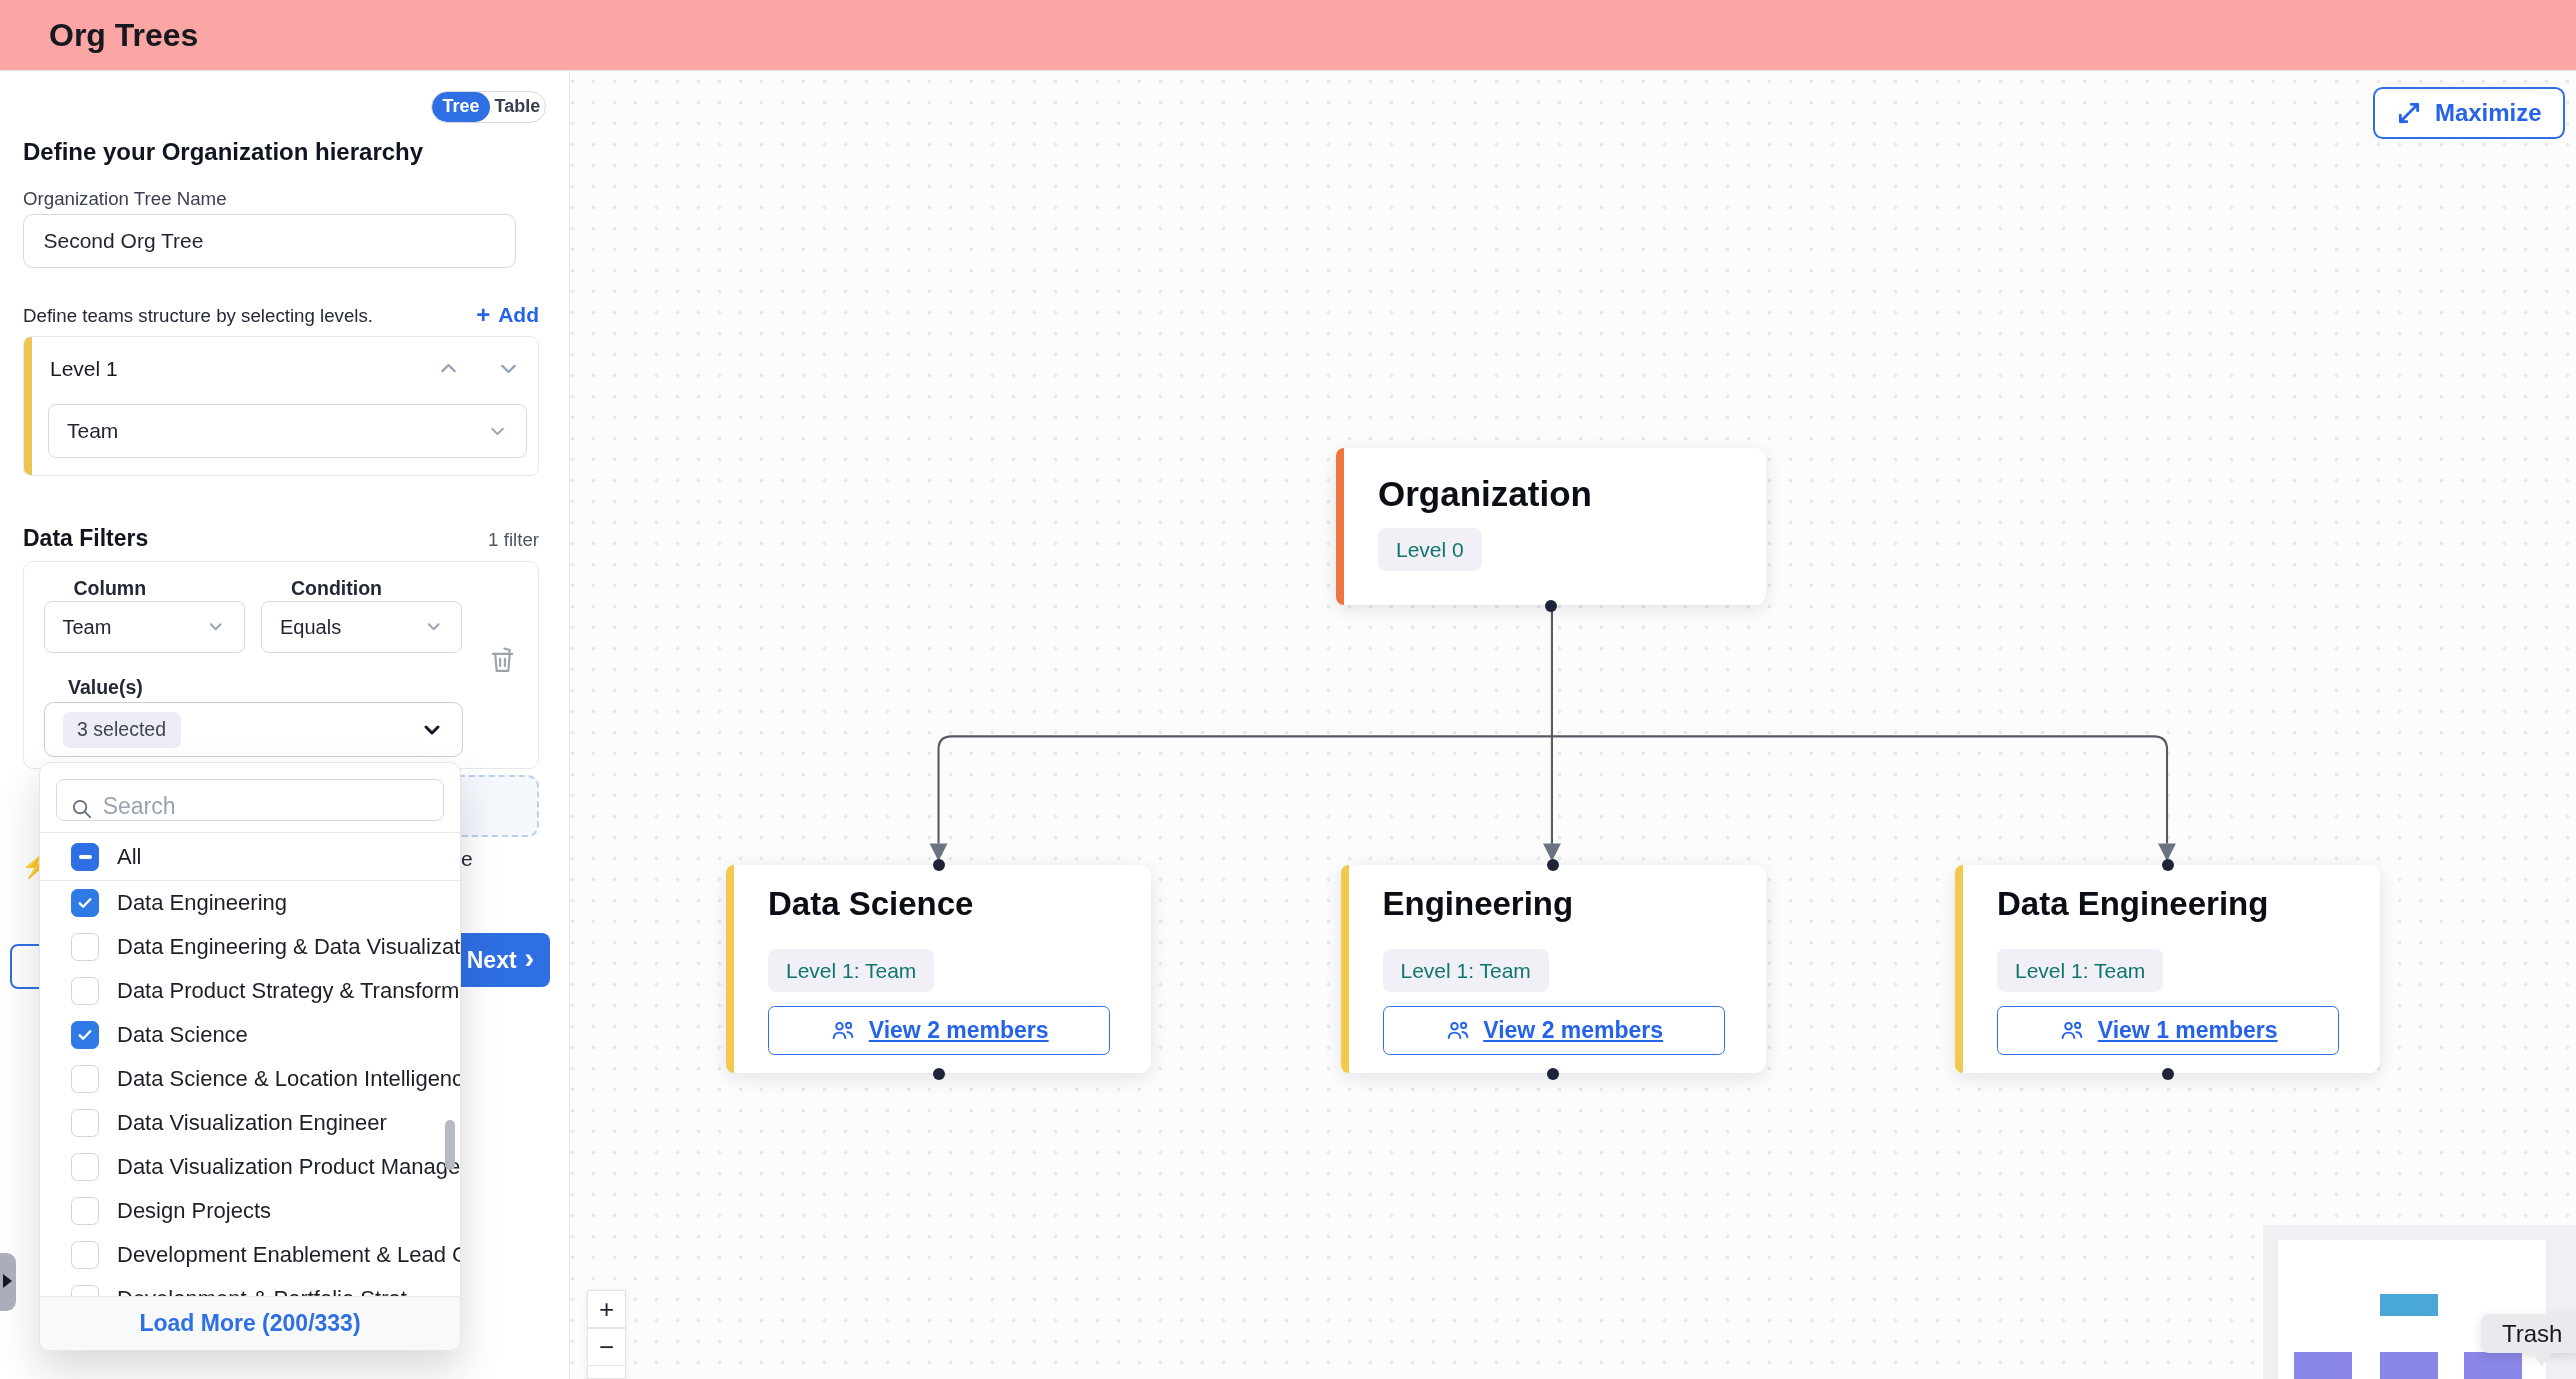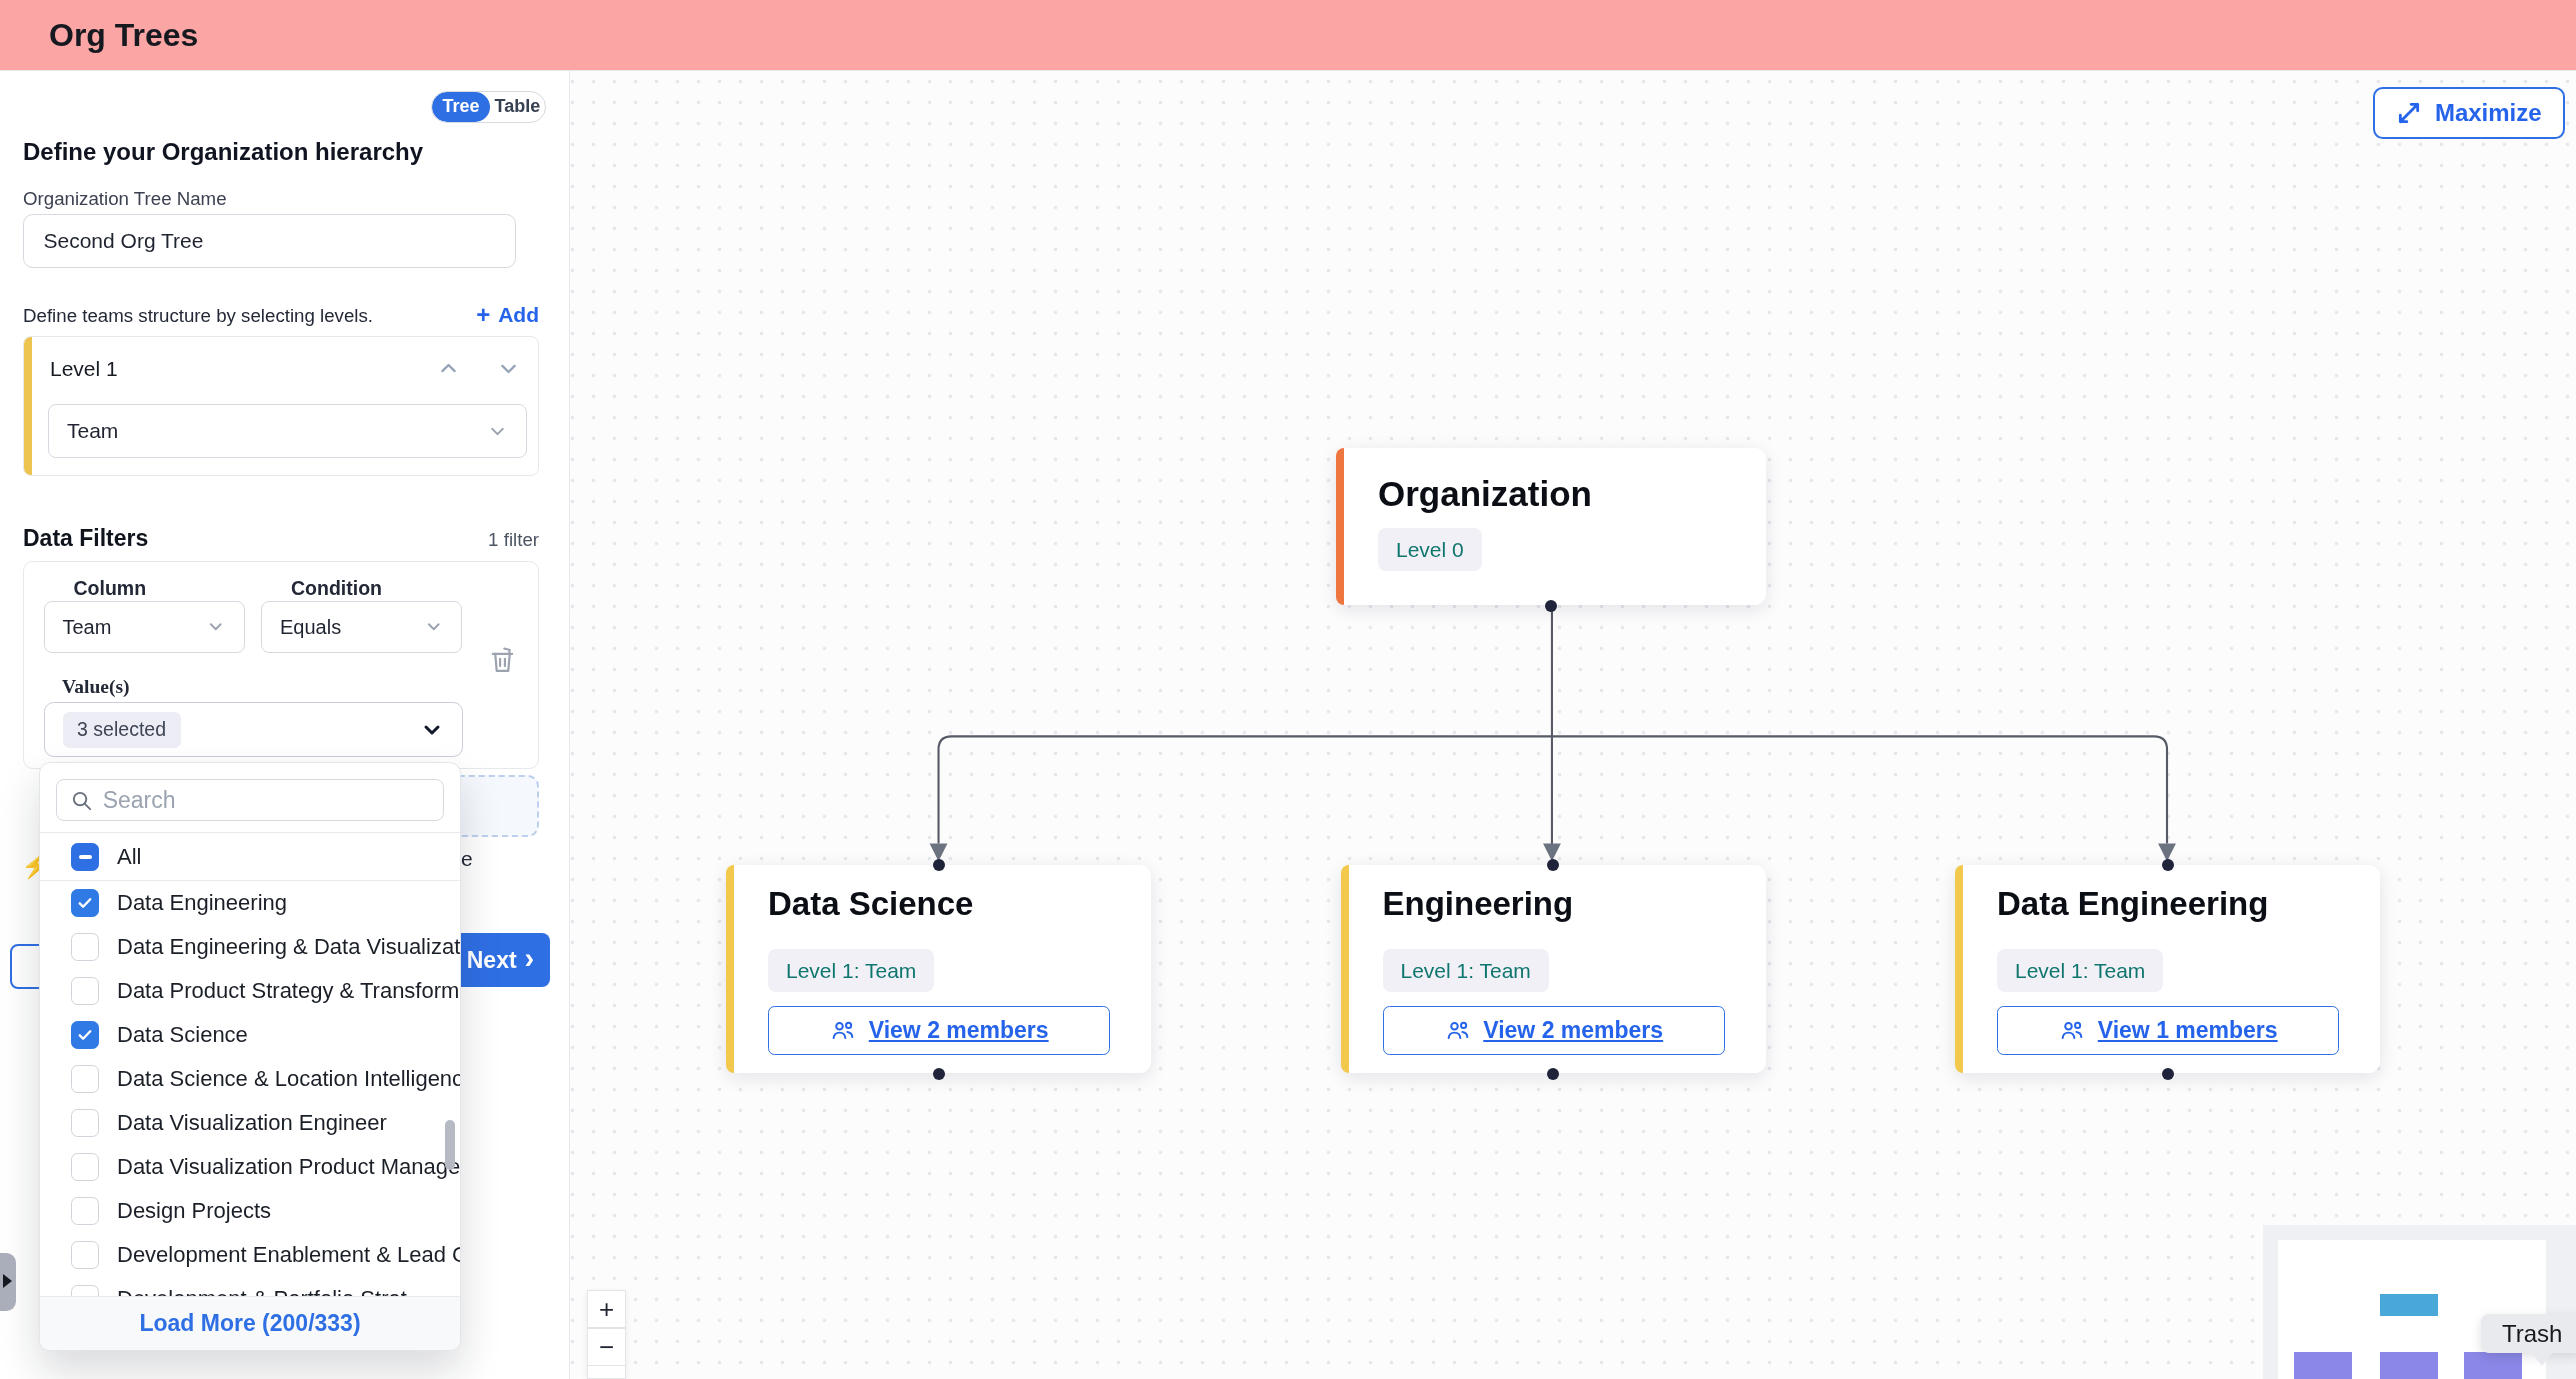--- a/index.html
+++ b/index.html
@@ -65,21 +65,21 @@
   .next-btn { position:absolute; left:451px; top:862px; width:99px; height:54px; background:#2f6fe4; border:none;
               border-radius:8px; color:#fff; font-size:23px; font-weight:bold; display:flex; align-items:center;
               justify-content:center; gap:8px; z-index:3; cursor:pointer; font-family:"Liberation Sans", sans-serif; }
   .next-btn .nchev { font-size:29px; line-height:1; margin-top:-3.2px; }
 
   
   .dropdown { position:absolute; left:39px; top:691px; width:422px; height:589px; background:#fff;
               border:1.6px solid #e3e5ea; border-radius:11.4px; box-shadow:0 19.5px 41px rgba(16,24,40,.16);
               z-index:50; display:flex; flex-direction:column; }
   .dd-head { padding:16px 16px 11.4px; }
-  .search-box { height:42px; border:1.6px solid #d6d9df; border-radius:8px; display:flex; align-items:center;
+  .search-box { height:42px; border:1.6px solid #d6d9df; border-radius:8px; display:flex; align-items:flex-end;
                 padding:0 13px; gap:9.7px; }
   .search-box svg { width:23px; height:23px; flex:none; }
   .search-box input { border:none; outline:none; flex:1; font-size:23px; color:#1f2430;
                       font-family:"Liberation Sans", sans-serif; }
   .search-box input::placeholder { color:#9aa3af; }
   .dd-sep { height:0.8px; background:#e8eaee; flex:none; }
   .row { display:flex; align-items:center; gap:18px; padding-left:31px; cursor:pointer; }
   .all-row { height:47px; flex:none; }
   .dd-list { flex:1; overflow:hidden; position:relative; }
   .dd-list .row { height:44px; }
@@ -221,21 +221,21 @@
         <svg class="sel-chev" width="19.5" height="19.5" viewBox="0 0 24 24" fill="none" stroke="#9ca3af" stroke-width="2.4" stroke-linecap="round" stroke-linejoin="round">
             <path d="M6 9l6 6 6-6"></path>
           </svg>
       </div>
       <svg class="trash-btn" viewBox="0 0 24 26" fill="none" stroke="#9ca3af" stroke-width="1.8" stroke-linecap="round" stroke-linejoin="round">
         <path d="M4 8h16"></path>
           <path d="M13.5 3.5l4.5 1.2-.4 1.6"></path>
           <path d="M6 8l1.2 14h9.6L18 8"></path>
           <path d="M10 12v6M14 12v6"></path>
       </svg>
-      <span class="fc-label" style="left:8px; top:114px;font-family:Liberation Serif, serif;">Value(s)</span>
+      <span class="fc-label" style="left:14px; top:114px;">Value(s)</span>
       <div class="select value-select">
         <span class="chip">3 selected</span>
         <svg class="sel-chev" width="24" height="24" viewBox="0 0 24 24" fill="none" stroke="#111827" stroke-width="3" stroke-linecap="round" stroke-linejoin="round">
             <path d="M6 9l6 6 6-6"></path>
           </svg>
       </div>
     </div>
 
     <div class="dashed-zone"></div>
     <span class="hint-bolt">⚡</span>

